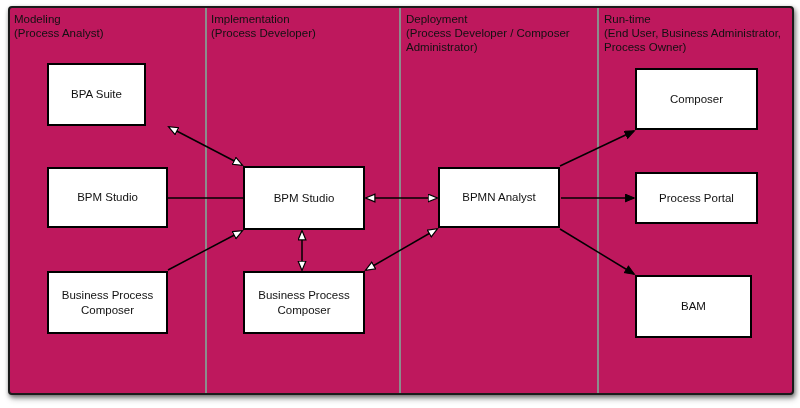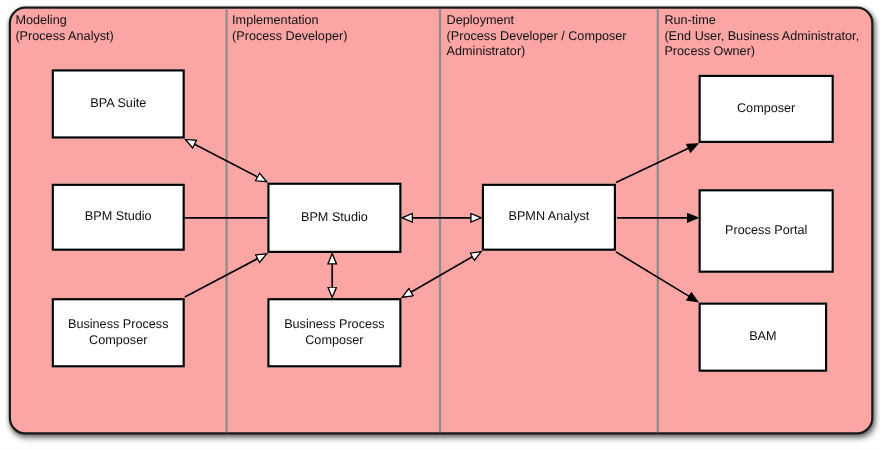--- a/index.html
+++ b/index.html
@@ -12,22 +12,22 @@
     color: #111111;
   }
   .frame {
     position: absolute;
     left: 8px;
     top: 6px;
     width: 786px;
     height: 389px;
     box-sizing: border-box;
     border: 2px solid #1a1a1a;
-    border-radius: 15px;
-    background: #fca5a5;
+    border-radius: 4px;
+    background: #be185d;
     box-shadow: 1px 2px 4px rgba(0,0,0,0.45), 2px 4px 6px rgba(0,0,0,0.25);
   }
   .divider {
     position: absolute;
     top: 0;
     width: 2px;
     height: 100%;
     background: #8c8c8c;
     z-index: 1;
   }
@@ -92,21 +92,21 @@
     <line x1="158" y1="190" x2="233" y2="190" stroke="#000" stroke-width="1.5"></line>
     <line x1="158" y1="262" x2="232" y2="223" stroke="#000" stroke-width="1.5" marker-end="url(#mOpen)"></line>
     <line x1="356" y1="190" x2="427" y2="190" stroke="#000" stroke-width="1.5" marker-start="url(#mOpen)" marker-end="url(#mOpen)"></line>
     <line x1="292" y1="223" x2="292" y2="262" stroke="#000" stroke-width="1.5" marker-start="url(#mOpen)" marker-end="url(#mOpen)"></line>
     <line x1="427" y1="221" x2="356" y2="262" stroke="#000" stroke-width="1.5" marker-start="url(#mOpen)" marker-end="url(#mOpen)"></line>
     <line x1="550" y1="158" x2="624" y2="123" stroke="#000" stroke-width="1.5" marker-end="url(#mFill)"></line>
     <line x1="551" y1="190" x2="624" y2="190" stroke="#000" stroke-width="1.5" marker-end="url(#mFill)"></line>
     <line x1="550" y1="221" x2="624" y2="266" stroke="#000" stroke-width="1.5" marker-end="url(#mFill)"></line>
   </svg>
 
-  <div class="box" style="left:37px;top:55px;width:121px;height:63px">
+  <div class="box" style="left:37px;top:55px;width:99px;height:63px">
     <span>BPA Suite</span>
   </div>
   <div class="box" style="left:37px;top:159px;width:121px;height:61px">
     <span>BPM Studio</span>
   </div>
   <div class="box" style="left:37px;top:263px;width:121px;height:63px">
     <span>Business Process Composer</span>
   </div>
 
   <div class="box" style="left:233px;top:158px;width:122px;height:64px">
@@ -116,20 +116,20 @@
     <span>Business Process Composer</span>
   </div>
 
   <div class="box" style="left:428px;top:159px;width:122px;height:61px">
     <span>BPMN Analyst</span>
   </div>
 
   <div class="box" style="left:625px;top:60px;width:123px;height:62px">
     <span>Composer</span>
   </div>
-  <div class="box" style="left:625px;top:164px;width:123px;height:76px">
+  <div class="box" style="left:625px;top:164px;width:123px;height:52px">
     <span>Process Portal</span>
   </div>
   <div class="box" style="left:625px;top:267px;width:117px;height:63px">
     <span>BAM</span>
   </div>
 
 </div>
 
 </body></html>

